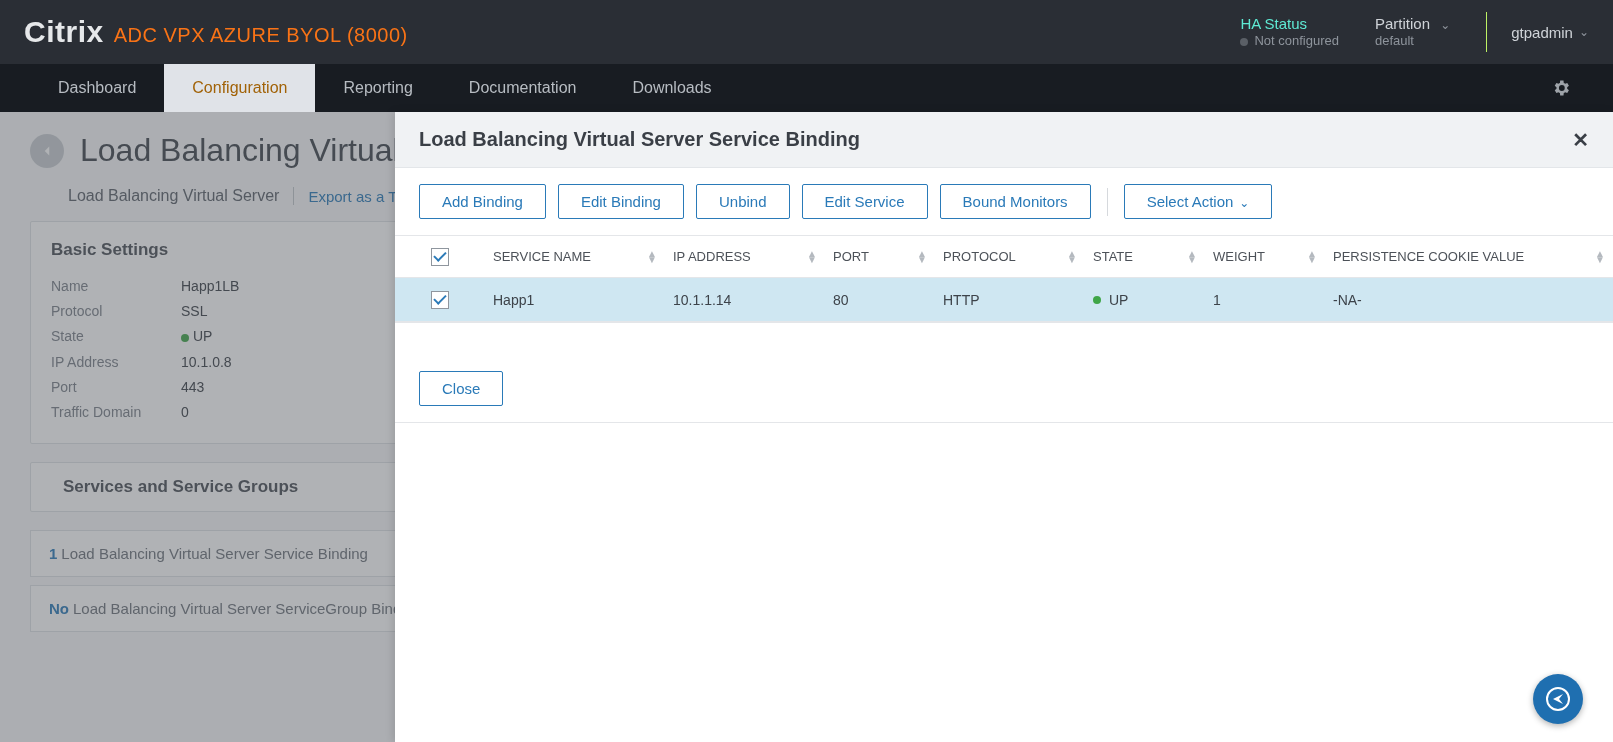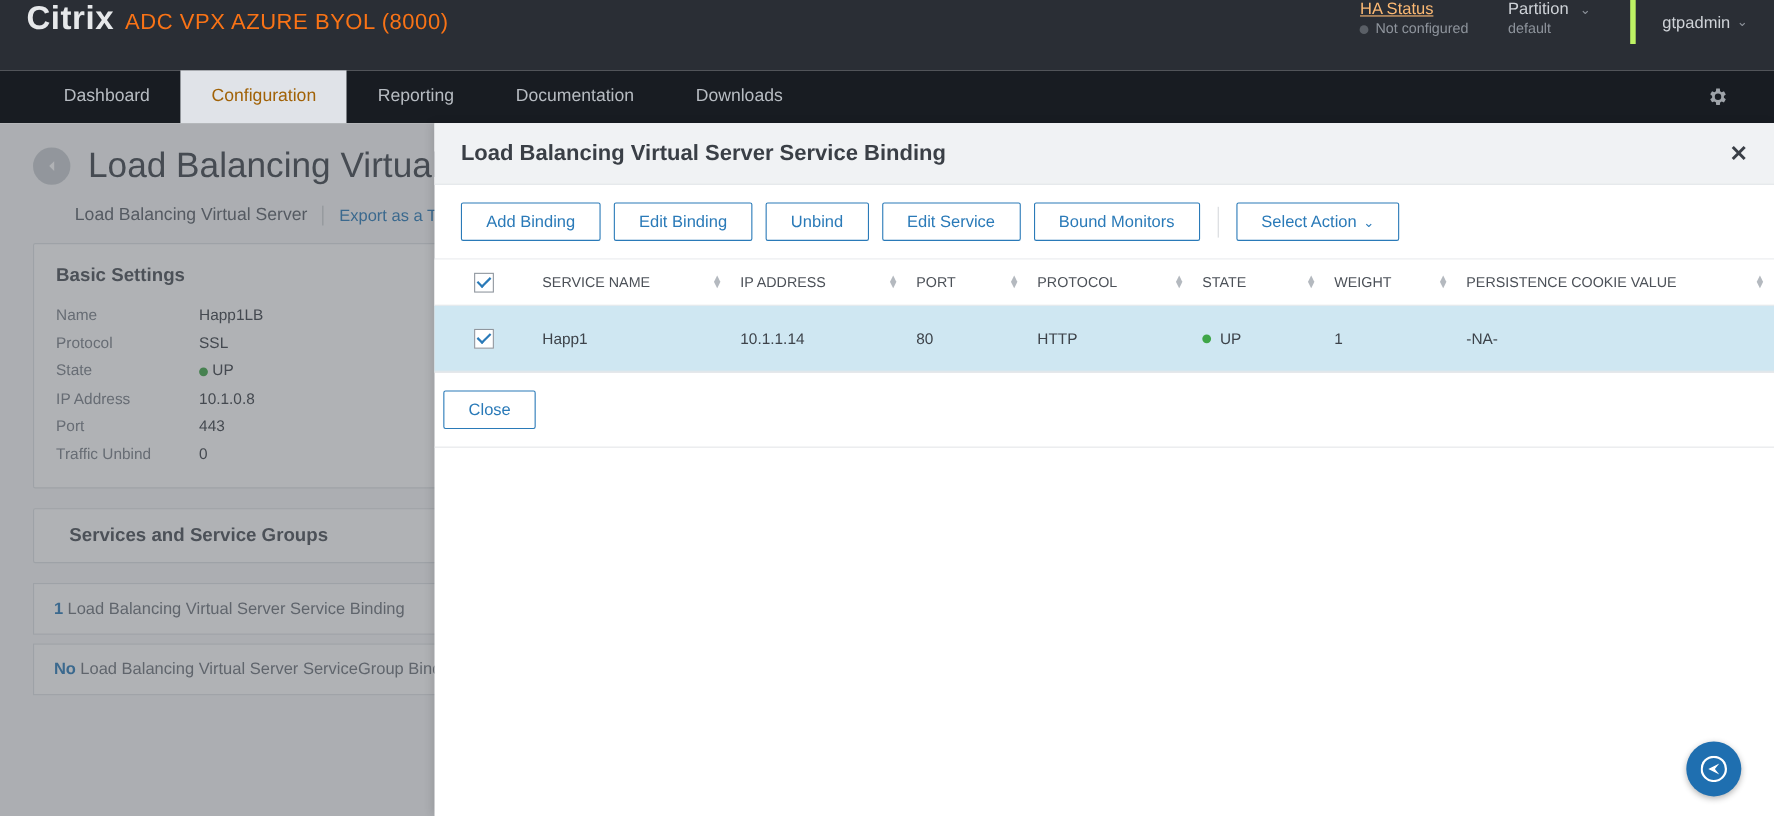--- a/index.html
+++ b/index.html
@@ -4,38 +4,38 @@
 <style>
   * { box-sizing: border-box; margin: 0; padding: 0; font-family: "Segoe UI", Arial, sans-serif; }
   html, body { width: 1613px; height: 742px; overflow: hidden; background: #fff; }
 
   
   .topbar {
     height: 64px;
     background: #2a2e35;
     color: #cfd3d8;
     display: flex;
-    align-items: flex-start;
+    align-items: center;
     padding: 0 24px;
   }
   .brand { flex: 0 0 auto; display: flex; align-items: baseline; gap: 10px; }
   .brand-logo { font-size: 30px; font-weight: 700; color: #e6e8ea; letter-spacing: 0.5px; }
   .brand-sub { font-size: 20px; color: #f97316; letter-spacing: 0.5px; }
   .topbar-spacer { flex: 1; }
   .ha-block { text-align: left; margin-right: 36px; line-height: 1.2; }
-  .ha-title { font-size: 15px; color: #fdba74; text-decoration: underline; }
+  .ha-title { font-size: 15px; color: #5eead4; }
   .ha-val { font-size: 13px; color: #8e949c; }
   .ha-val::before {
     content: ""; display: inline-block; width: 8px; height: 8px; border-radius: 50%;
     background: #5a5f66; margin-right: 6px; vertical-align: middle;
   }
   .part-block { margin-right: 36px; line-height: 1.2; cursor: pointer; }
   .part-title { font-size: 15px; color: #cfd3d8; }
   .part-val { font-size: 13px; color: #8e949c; }
-  .user-block { border-left: 5px solid #bef264; padding-left: 24px; height: 40px; display: flex; align-items: center; cursor: pointer; }
+  .user-block { border-left: 1px solid #bef264; padding-left: 24px; height: 40px; display: flex; align-items: center; cursor: pointer; }
   .user-name { font-size: 15px; color: #cfd3d8; }
   .chev { margin-left: 6px; font-size: 12px; color: #8e949c; }
 
   
   .navbar {
     height: 48px;
     background: #181c22;
     display: flex;
     align-items: stretch;
     padding: 0 30px 0 30px;
@@ -114,36 +114,36 @@
     grid-template-columns: 90px 180px 160px 110px 150px 120px 120px 1fr;
     align-items: center;
   }
   .tbl-head {
     height: 42px; background: #fff; color: #4c5158; font-size: 13px;
     border-bottom: 1px solid #e4e6e9;
   }
   .th { display: flex; align-items: center; gap: 18px; padding: 0 8px; position: relative; }
   .sort-arrows { color: #b4b9bf; font-size: 10px; line-height: 0.6; margin-left:auto; }
   .tbl-row {
-    height: 60px; background: #cfe7f2; color: #3d434a; font-size: 14px;
+    height: 44px; background: #cfe7f2; color: #3d434a; font-size: 14px;
     border-bottom: 1px solid #e4e6e9;
   }
   .cell { padding: 0 8px; }
   .chk-wrap { display:flex; justify-content:center; }
   .chk {
     width: 18px; height: 18px; border: 1px solid #8f969e; background: #fff;
     display: inline-flex; align-items: center; justify-content: center; cursor: pointer;
   }
   .chk.checked::after {
     content: ""; width: 10px; height: 5px; border-left: 2px solid #2a7ab8; border-bottom: 2px solid #2a7ab8;
     transform: rotate(-45deg) translate(1px,-1px);
   }
   .state-cell { display:flex; align-items:center; gap:4px; }
 
-  .footer-row { padding: 16px 8px; border-bottom: 1px solid #e4e6e9; }
+  .footer-row { padding: 16px 24px; border-bottom: 1px solid #e4e6e9; margin-top: 32px; }
 
   
   .fab {
     position: absolute; right: 30px; bottom: 18px;
     width: 50px; height: 50px; border-radius: 50%;
     background: #1f6fb0; display:flex;align-items:center;justify-content:center;
     box-shadow: 0 2px 6px rgba(0,0,0,0.3); cursor:pointer;
   }
   .fab svg { width: 24px; height: 24px; }
 </style>
@@ -218,21 +218,21 @@
       </div>
     <div class="kv-row">
         <div class="kv-key">IP Address</div>
         <div class="kv-val">10.1.0.8</div>
       </div>
     <div class="kv-row">
         <div class="kv-key">Port</div>
         <div class="kv-val">443</div>
       </div>
     <div class="kv-row">
-        <div class="kv-key">Traffic Unbind</div>
+        <div class="kv-key">Traffic Domain</div>
         <div class="kv-val">0</div>
       </div>
   </div>
 
   <div class="panel" style="padding:14px 32px;">
     <div class="panel-title" style="margin:0;">Services and Service Groups</div>
   </div>
   <div class="panel-row">
     <b>1</b><span>Load Balancing Virtual Server Service Binding</span>
   </div>

